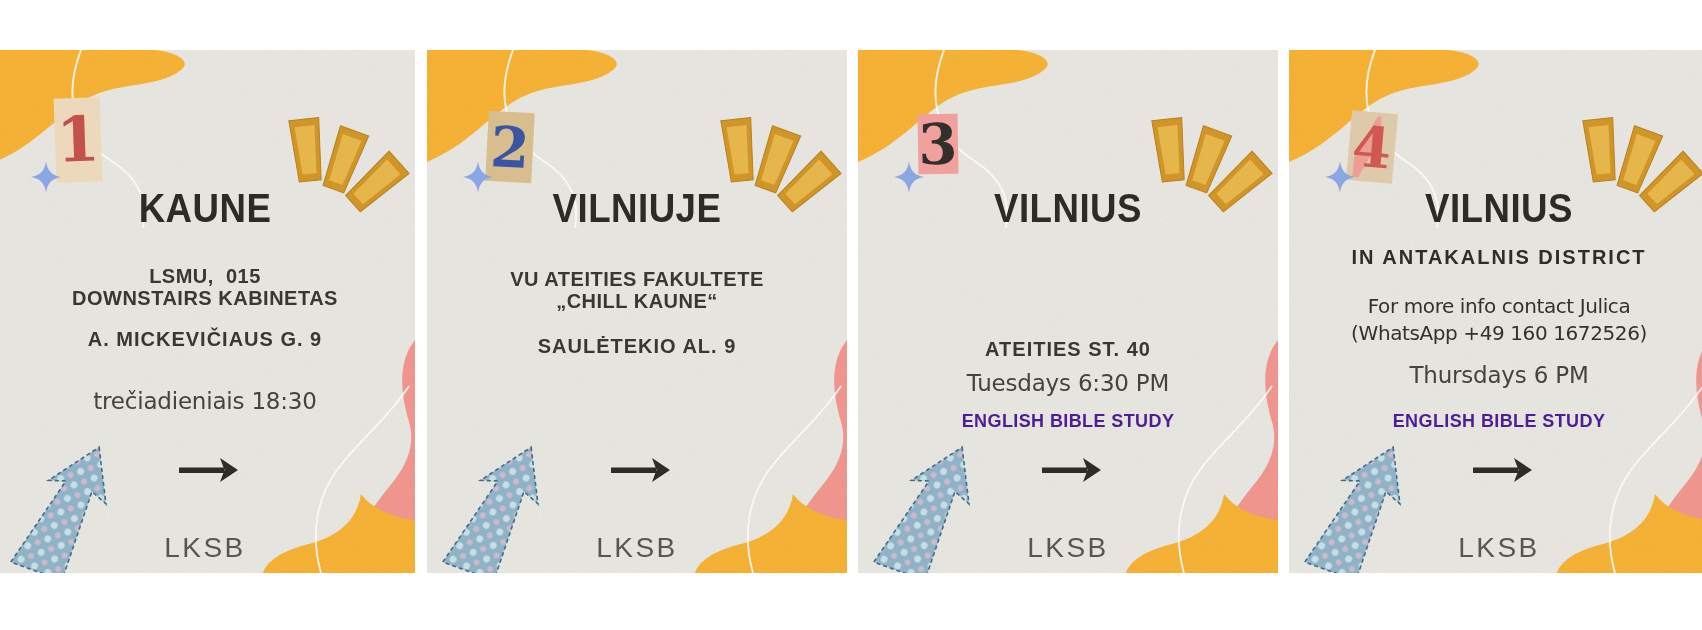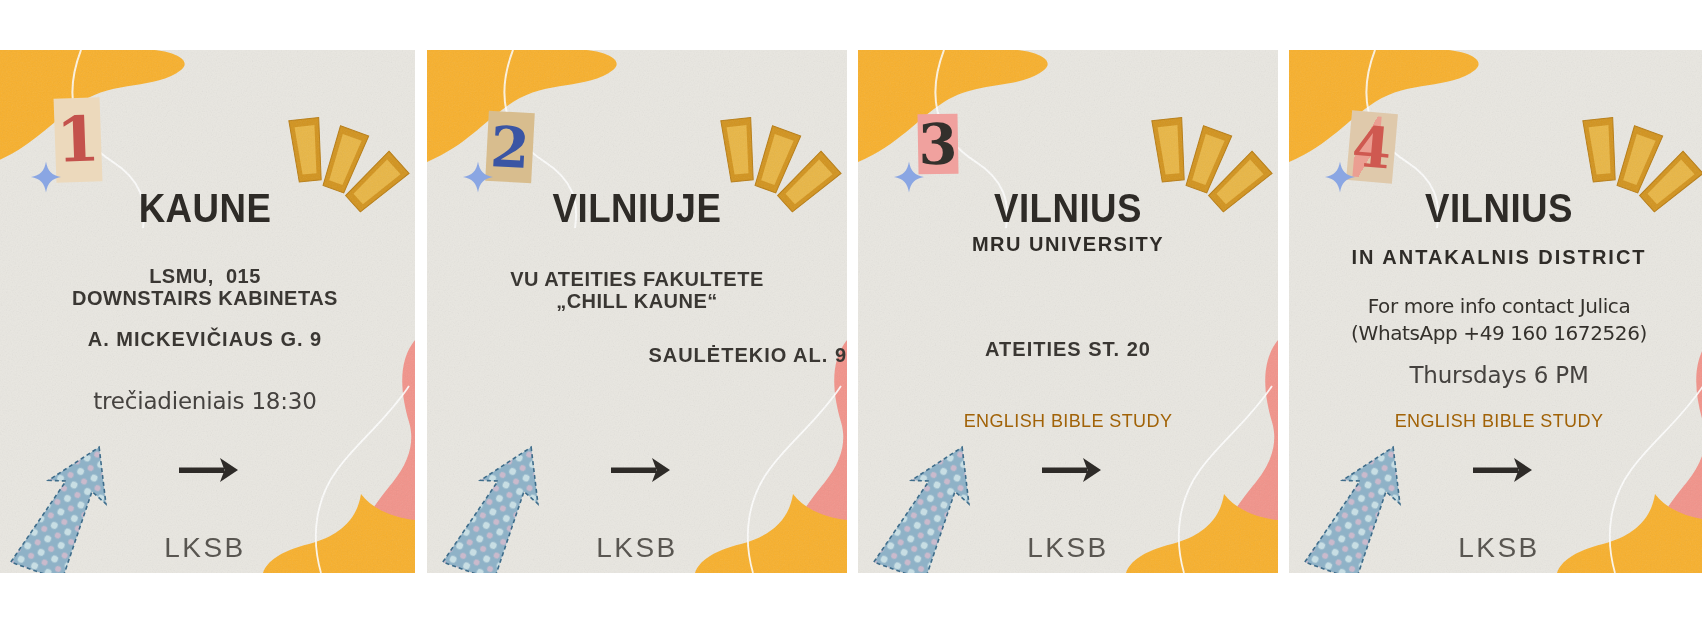--- a/index.html
+++ b/index.html
@@ -35,27 +35,27 @@
       position:absolute; left:0; width:100%; text-align:center; z-index:2; }
 
   .title { top:136px; font-size:39px; font-weight:bold; letter-spacing:.5px;
            color:#2e2b27; transform:scale(.94,1.06); }
   .subtitle { font-size:20px; font-weight:bold; letter-spacing:1.5px; color:#2f2c28; }
   .c3 .subtitle { top:183px; }
   .c4 .subtitle { top:196px; letter-spacing:2px; }
   .loc { font-size:20px; font-weight:bold; letter-spacing:.5px; line-height:22px; color:#3a3733; }
   .c1 .loc { top:215px; } .c2 .loc { top:218px; } .c3 .loc { top:226px; }
   .addr { font-size:20px; font-weight:bold; letter-spacing:1px; color:#3a3733; }
-  .c1 .addr { top:278px; } .c2 .addr { top:294px;text-align:right; } .c3 .addr { top:288px; }
+  .c1 .addr { top:278px; } .c2 .addr { top:285px; } .c3 .addr { top:288px; }
   .contact { font-family:"DejaVu Sans", sans-serif; font-size:20px; letter-spacing:-.4px;
              line-height:27px; color:#34312c; }
   .c4 .contact { top:243px; }
   .time { font-family:"DejaVu Sans", sans-serif; font-size:23px; letter-spacing:-.2px; color:#45423f; }
   .c1 .time { top:338px; } .c2 .time { top:343px; } .c3 .time { top:320px; } .c4 .time { top:312px; }
-  .english { font-size:18px; font-weight:normal; letter-spacing:.4px; color:#a16207; }
+  .english { font-size:18px; font-weight:bold; letter-spacing:.4px; color:#4c1d95; }
   .c3 .english, .c4 .english { top:361px; }
 
   .fabric-arrow { position:absolute; left:18px; top:386px; z-index:3; transform:rotate(4deg); }
   .black-arrow  { position:absolute; left:183px; top:407px; z-index:3; }
   .lksb { top:482px; font-size:28px; letter-spacing:2.5px; color:#595651; z-index:2; }
 </style>
 </head>
 <body>
 
 <svg width="0" height="0" style="position:absolute" aria-hidden="true">
@@ -171,25 +171,25 @@
     <svg class="grain">
         <rect width="100%" height="100%" filter="url(#grainf)" opacity="0.13"></rect>
       </svg>
     <div class="numtile" style="background-color: rgb(240, 161, 158);">
       <span data-bind="cards.2.number" style="color: rgb(51, 48, 44);">3</span>
     </div>
     <svg class="sparkle" width="30" height="34" viewBox="0 0 30 31">
         <use href="#sparkpath"></use>
       </svg>
     <h2 class="title" data-bind="cards.2.title">VILNIUS</h2>
-    <div class="subtitle" data-bind="cards.2.subtitle">MRU UNIVERSITY</div>
     <div class="loc">
       <br>
     </div>
-    <div class="addr" data-bind="cards.2.address">ATEITIES ST. 20</div>
+    <div class="addr" data-bind="cards.2.address">ATEITIES ST. 40</div>
+    <div class="time" data-bind="cards.2.time">Tuesdays 6:30 PM</div>
     <div class="english" data-bind="cards.2.english_label">ENGLISH BIBLE STUDY</div>
     <svg class="fabric-arrow" width="110" height="150" viewBox="0 0 110 150">
         <use href="#fabarrow"></use>
       </svg>
     <svg class="black-arrow" width="60" height="26" viewBox="0 0 60 26">
         <use href="#blkarrow"></use>
       </svg>
     <div class="lksb" data-bind="cards.2.logo">LKSB</div>
   </div>
 

